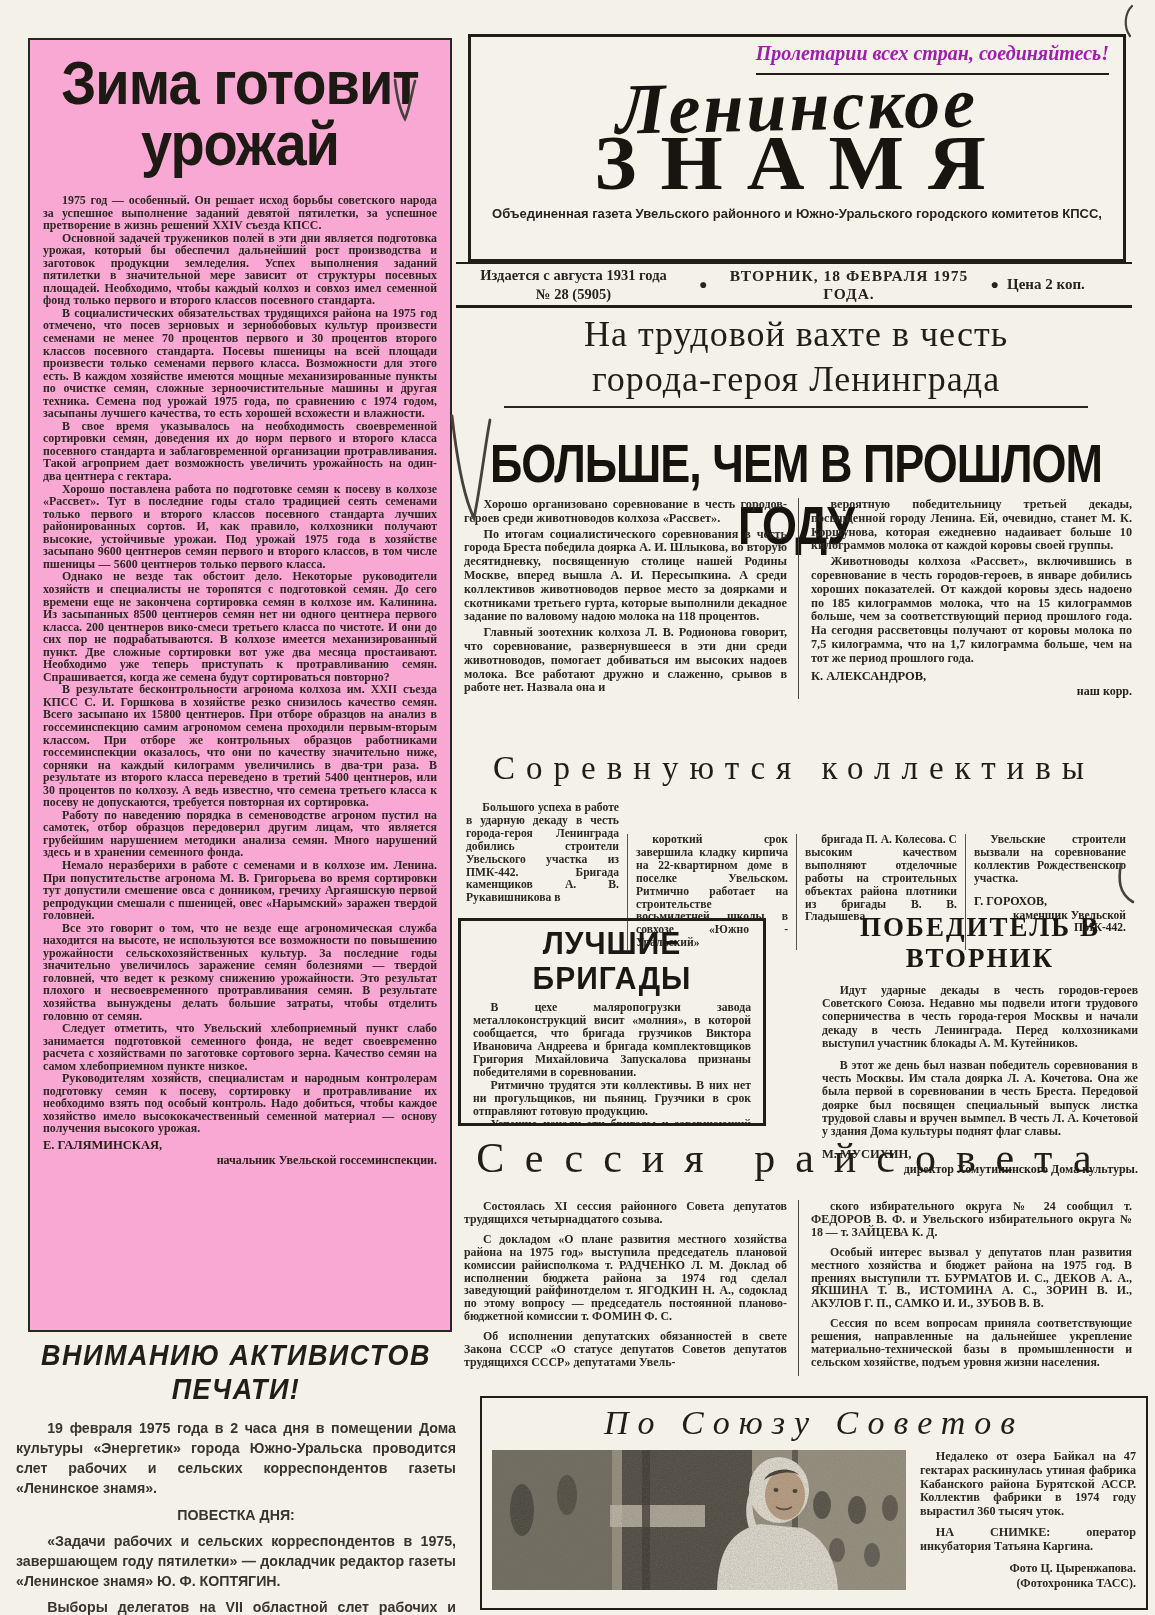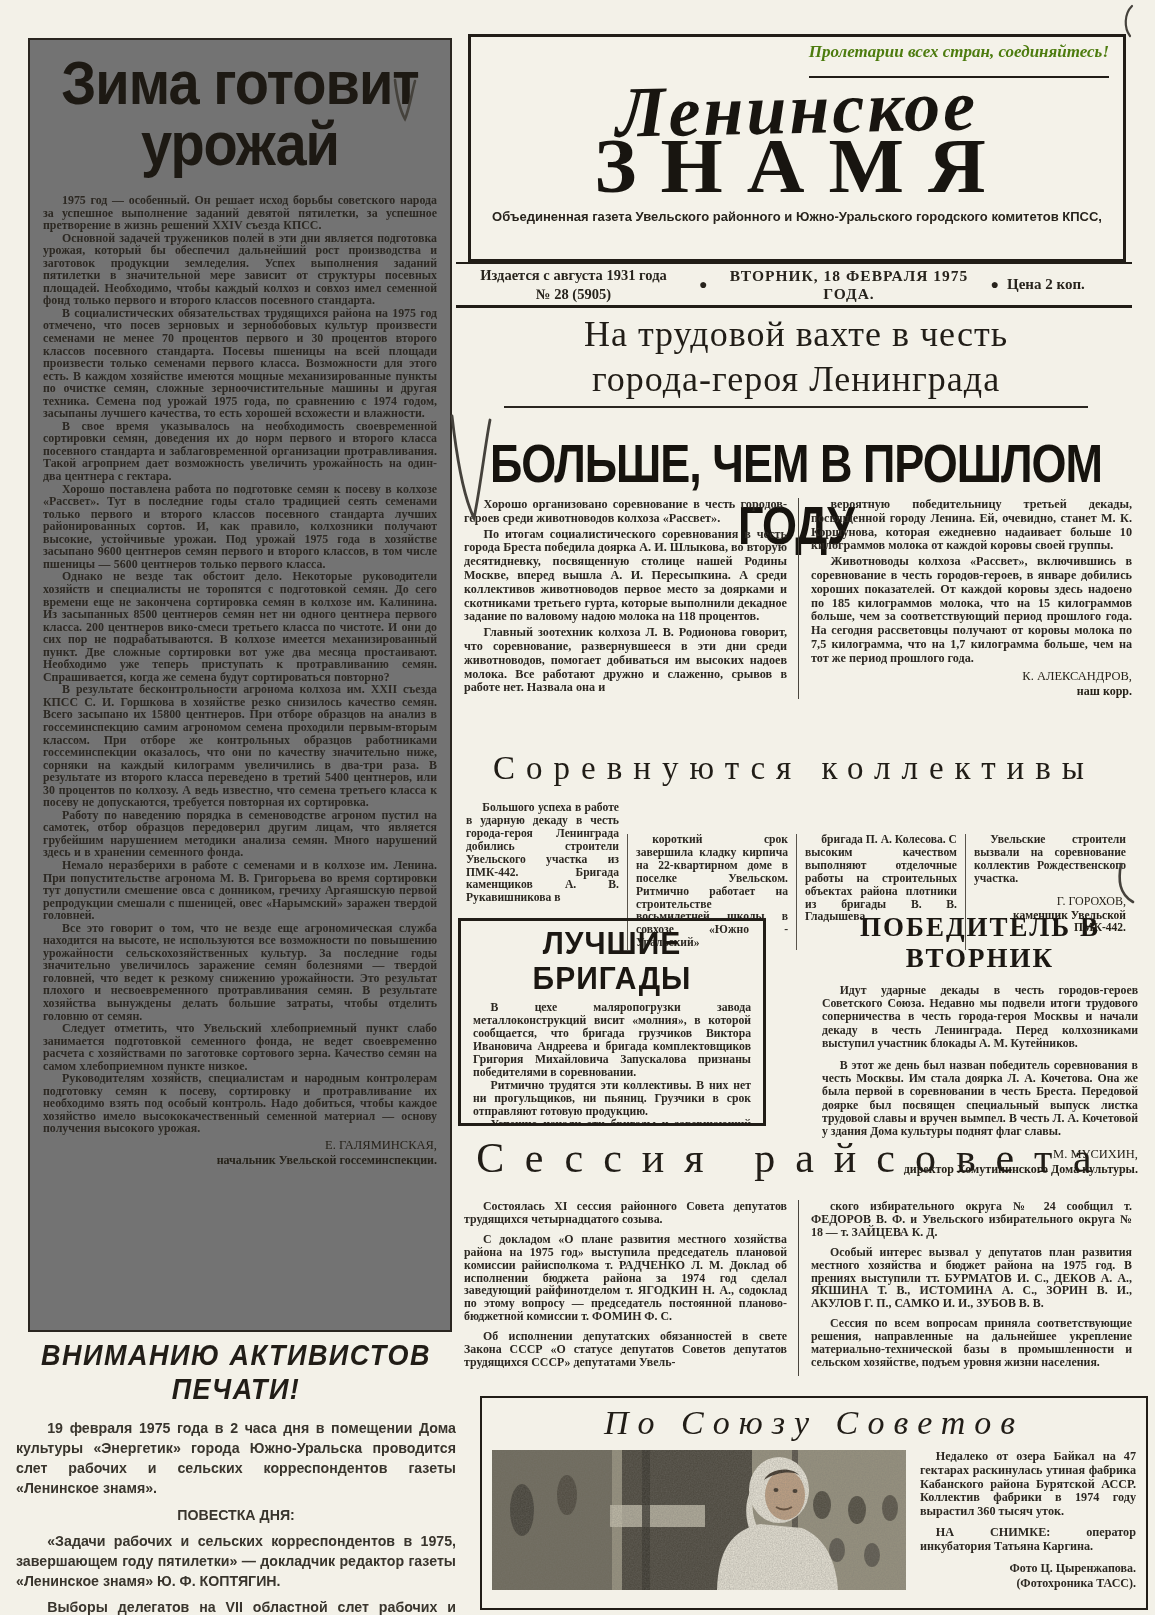--- a/index.html
+++ b/index.html
@@ -7,29 +7,29 @@
     width:1155px;height:1615px;position:relative;overflow:hidden;
     background:#f3f1e8;
     font-family:"Liberation Serif", serif;color:#262219;
   }
   .abs{position:absolute;}
   .para{text-align:justify;text-indent:1.6em;margin:0;font-weight:700;}
   
   #left-box{
     left:28px;top:38px;width:424px;height:1294px;
     border:2.5px solid #2a2620;box-sizing:border-box;
-    padding:6px 13px;overflow:hidden;background:#737373;
+    padding:6px 13px;overflow:hidden;background:#f9a8d4;
   }
   #left-title{
     font-family:"Liberation Sans",sans-serif;font-weight:700;
     font-size:56px;line-height:1.0;text-align:center;letter-spacing:-1px;
     transform:scaleY(1.1);transform-origin:top;margin:6px 0 30px;color:#1d1913;
   }
   #left-box .para{font-size:11.9px;line-height:12.55px;color:#2c2822;word-spacing:0.5px;}
-  .sig-name{text-align:right;font-weight:400;font-size:12.5px;margin-top:3px;}
+  .sig-name{font-weight:700;font-size:12.5px;margin-top:3px;}
   .sig-role{text-align:right;font-weight:700;font-size:12px;}
   
   #notice{left:16px;top:1342px;width:440px;}
   #notice-title{
     font-family:"Liberation Sans",sans-serif;font-style:italic;font-weight:700;
     font-size:27px;letter-spacing:1.5px;text-align:center;margin:0 0 14px;
     transform:scaleY(1.08);color:#211d17;
   }
   #notice .para{
     font-family:"Liberation Sans",sans-serif;font-weight:700;
@@ -37,22 +37,22 @@
   }
   #notice .agenda{text-align:center;text-indent:0;}
   
   #right{left:456px;top:0;width:690px;height:1615px;position:absolute;}
   #masthead-box{
     left:12px;top:34px;width:658px;height:228px;border:3px solid #211d17;
     box-sizing:border-box;padding:5px 14px;background:#f4f2e9;
   }
   #slogan-row{text-align:right;}
   #slogan{
-    display:inline-block;font-style:italic;font-weight:700;font-size:17px;
-    border-bottom:2.5px solid #211d17;padding-bottom:14px;color:#4d7c0f;
+    display:inline-block;font-style:italic;font-weight:700;font-size:20px;
+    border-bottom:2.5px solid #211d17;padding-bottom:8px;color:#a21caf;
   }
   #paper-title-1{
     font-style:italic;font-weight:700;font-size:72px;line-height:0.88;
     text-align:center;letter-spacing:3px;transform:rotate(-1.2deg);color:#181510;
   }
   #paper-title-2{
     font-weight:700;font-size:80px;line-height:0.84;text-align:center;
     letter-spacing:24px;text-transform:uppercase;margin-top:-8px;margin-left:10px;
     transform:scaleY(0.98);color:#181510;
   }

